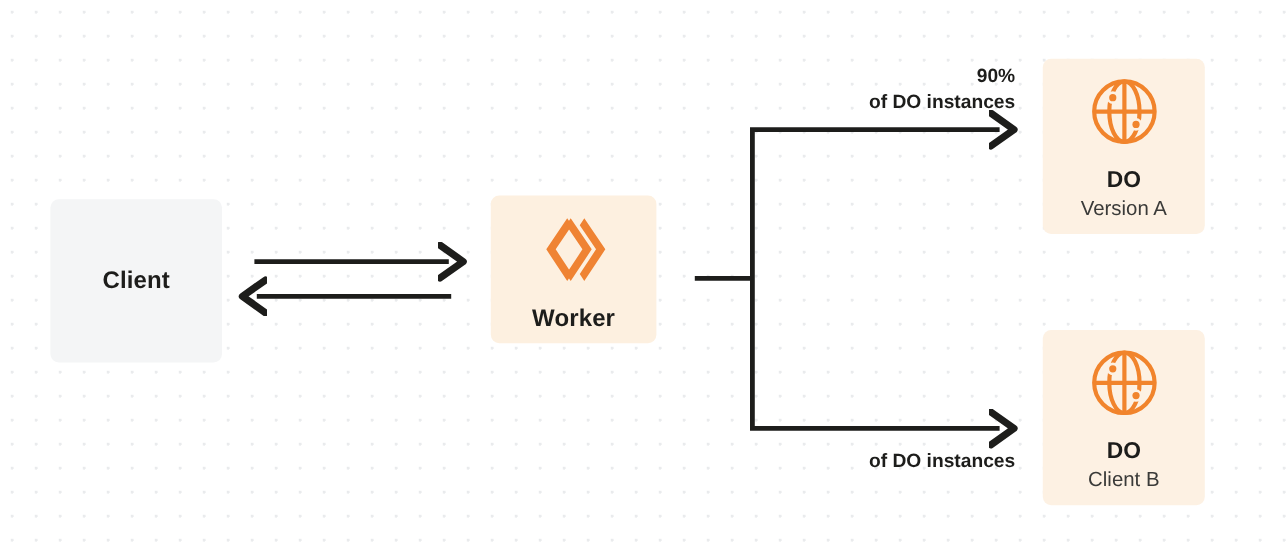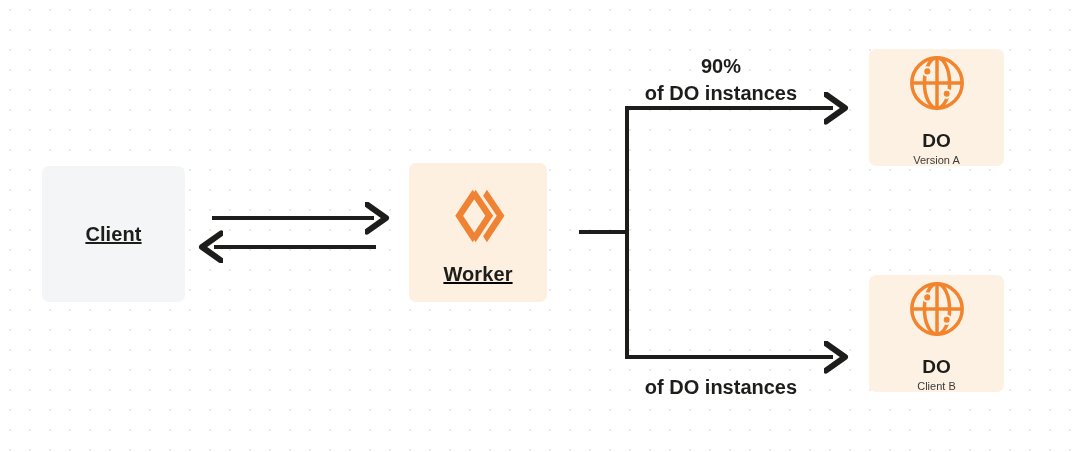--- a/index.html
+++ b/index.html
@@ -38,76 +38,74 @@
     top: 166px;
     width: 143px;
     height: 136px;
     background: #f4f5f6;
   }
   .client-label {
     font-size: 20px;
     font-weight: bold;
     color: #1d1d1b;
     letter-spacing: 0.1px;
-    text-decoration: underline;
   }
   
   #worker-node {
     left: 409px;
     top: 163px;
     width: 138px;
-    height: 139px;
+    height: 123px;
     background: #fdf0e0;
     padding-top: 6px;
-    text-decoration: underline;
   }
   .worker-icon {
     width: 62px;
     height: 62px;
     margin-bottom: 16px;
   }
   .worker-label {
     font-size: 20px;
     font-weight: bold;
     color: #1d1d1b;
     letter-spacing: 0.1px;
   }
   
   .do-node {
     left: 869px;
     width: 135px;
-    height: 117px;
+    height: 146px;
     background: #fdf1e3;
     padding-top: 4px;
   }
   #do-a-node { top: 49px; }
   #do-b-node { top: 275px; }
   .do-icon {
     width: 62px;
     height: 62px;
     margin-bottom: 16px;
   }
   .do-title {
     font-size: 19px;
     font-weight: bold;
     color: #1d1d1b;
     line-height: 1.15;
   }
   .do-sub {
-    font-size: 11px;
+    font-size: 17px;
     font-weight: normal;
     color: #3b3b39;
     line-height: 1.35;
     margin-top: 1px;
   }
   
   .edge-label {
     position: absolute;
-    text-align: center;
-    font-size: 20px;
+    text-align: right;
+    font-size: 16px;
     font-weight: bold;
     color: #1d1d1b;
     line-height: 1.35;
     white-space: nowrap;
   }
   #label-top {
     left: 596px;
     top: 53px;
     width: 250px;
   }

